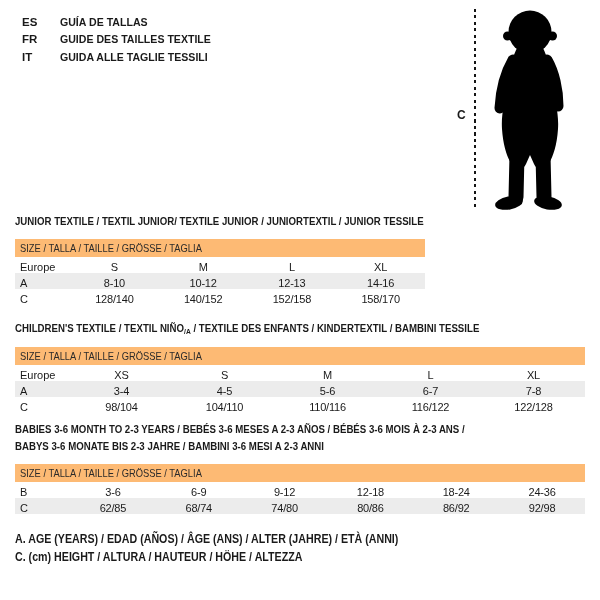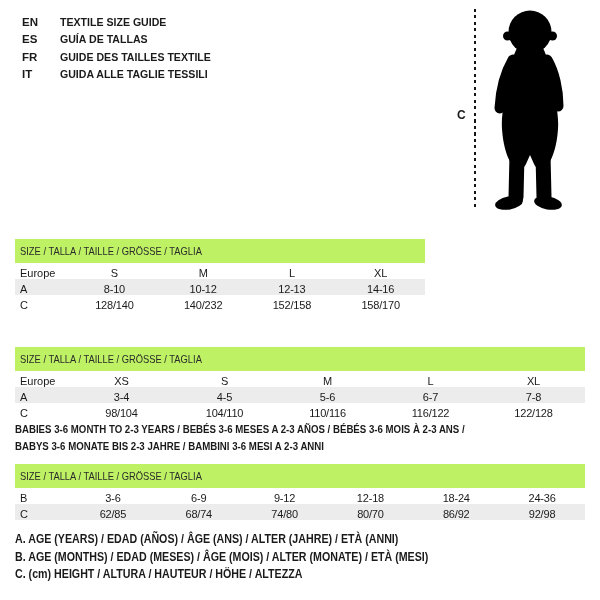--- a/index.html
+++ b/index.html
@@ -32,44 +32,40 @@
   .t2-title { top:322px; }
   .t3-title { top:421px; line-height:17px; }
   .sub-a { font-size:8px; vertical-align:-2px; }
 
   
   .size-table { position:absolute; left:15px; font-size:11px; }
   .t1 { top:239px; width:410px; }
   .t2 { top:347px; width:570px; }
   .t3 { top:464px; width:570px; }
   .band {
-    height:24px; background:#bef264; display:flex; align-items:center;
+    height:18px; background:#fdba74; display:flex; align-items:center;
     padding-left:5px; color:#2a2a2a; overflow:hidden;
   }
   .band .cond { transform:scaleX(0.85); }
   .trow { display:flex; height:16px; align-items:flex-end; }
   .trow.shaded { background:#ececec; }
   .cell-label { width:55px; flex:0 0 55px; padding-left:5px; }
   .cell-val { flex:1; text-align:center; letter-spacing:-0.2px; }
 
   
   .notes { position:absolute; left:15px; top:531px; font-weight:bold; font-size:13px; }
   .note-line { height:17.5px; white-space:nowrap; }
   .note-line .cond { transform:scaleX(0.82); }
 </style>
 </head>
 <body>
 
 <div class="page">
 
   <div class="lang-block">
-    <div class="lang-row">
-      <span class="lang-code">EN</span>
-      <span class="lang-title">TEXTILE SIZE GUIDE</span>
-    </div>
     <div class="lang-row">
       <span class="lang-code">ES</span>
       <span class="lang-title">GUÍA DE TALLAS</span>
     </div>
     <div class="lang-row">
       <span class="lang-code">FR</span>
       <span class="lang-title">GUIDE DES TAILLES TEXTILE</span>
     </div>
     <div class="lang-row">
       <span class="lang-code">IT</span>
@@ -96,20 +92,23 @@
                C71,62 67,49 63,41 Z"></path>
       <path d="M33,53 C26,65 21,83 20,101" fill="none" stroke="#000" stroke-width="11" stroke-linecap="round"></path>
       <path d="M67,53 C74,65 78,83 78,99" fill="none" stroke="#000" stroke-width="11" stroke-linecap="round"></path>
       <path d="M37,148 L36,190" fill="none" stroke="#000" stroke-width="15" stroke-linecap="round"></path>
       <path d="M63,148 L64,190" fill="none" stroke="#000" stroke-width="15" stroke-linecap="round"></path>
       <ellipse cx="29" cy="196" rx="14" ry="6.5" transform="rotate(-10 29 196)"></ellipse>
       <ellipse cx="68" cy="196" rx="14" ry="6.5" transform="rotate(10 68 196)"></ellipse>
     </g>
   </svg>
 
+  <div class="tbl-title t1-title">
+    <span class="cond">JUNIOR TEXTILE / TEXTIL JUNIOR/ TEXTILE JUNIOR / JUNIORTEXTIL / JUNIOR TESSILE</span>
+  </div>
   <div class="size-table t1">
       <div class="band">
         <span class="cond">SIZE / TALLA / TAILLE / GRÖSSE / TAGLIA</span>
       </div>
       <div class="trow">
         <span class="cell-label">Europe</span>
         <span class="cell-val">S</span>
         <span class="cell-val">M</span>
         <span class="cell-val">L</span>
         <span class="cell-val">XL</span>
@@ -117,26 +116,29 @@
       <div class="trow shaded">
         <span class="cell-label">A</span>
         <span class="cell-val">8-10</span>
         <span class="cell-val">10-12</span>
         <span class="cell-val">12-13</span>
         <span class="cell-val">14-16</span>
       </div>
       <div class="trow">
         <span class="cell-label">C</span>
         <span class="cell-val">128/140</span>
-        <span class="cell-val">140/232</span>
+        <span class="cell-val">140/152</span>
         <span class="cell-val">152/158</span>
         <span class="cell-val">158/170</span>
       </div>
     </div>
 
+  <div class="tbl-title t2-title">
+    <span class="cond"><span>CHILDREN'S TEXTILE / TEXTIL NIÑO</span><sub class="sub-a">/A</sub><span> / TEXTILE DES ENFANTS / KINDERTEXTIL / BAMBINI TESSILE</span></span>
+  </div>
   <div class="size-table t2">
       <div class="band">
         <span class="cond">SIZE / TALLA / TAILLE / GRÖSSE / TAGLIA</span>
       </div>
       <div class="trow">
         <span class="cell-label">Europe</span>
         <span class="cell-val">XS</span>
         <span class="cell-val">S</span>
         <span class="cell-val">M</span>
         <span class="cell-val">L</span>
@@ -175,31 +177,28 @@
         <span class="cell-val">9-12</span>
         <span class="cell-val">12-18</span>
         <span class="cell-val">18-24</span>
         <span class="cell-val">24-36</span>
       </div>
       <div class="trow shaded">
         <span class="cell-label">C</span>
         <span class="cell-val">62/85</span>
         <span class="cell-val">68/74</span>
         <span class="cell-val">74/80</span>
-        <span class="cell-val">80/70</span>
+        <span class="cell-val">80/86</span>
         <span class="cell-val">86/92</span>
         <span class="cell-val">92/98</span>
       </div>
     </div>
 
   <div class="notes">
     <div class="note-line">
       <span class="cond">A. AGE (YEARS) / EDAD (AÑOS) / ÂGE (ANS) / ALTER (JAHRE) / ETÀ (ANNI)</span>
     </div>
     <div class="note-line">
-      <span class="cond">B. AGE (MONTHS) / EDAD (MESES) / ÂGE (MOIS) / ALTER (MONATE) / ETÀ (MESI)</span>
-    </div>
-    <div class="note-line">
       <span class="cond">C. (cm) HEIGHT / ALTURA / HAUTEUR / HÖHE / ALTEZZA</span>
     </div>
   </div>
 
 </div>
 
 </body></html>

